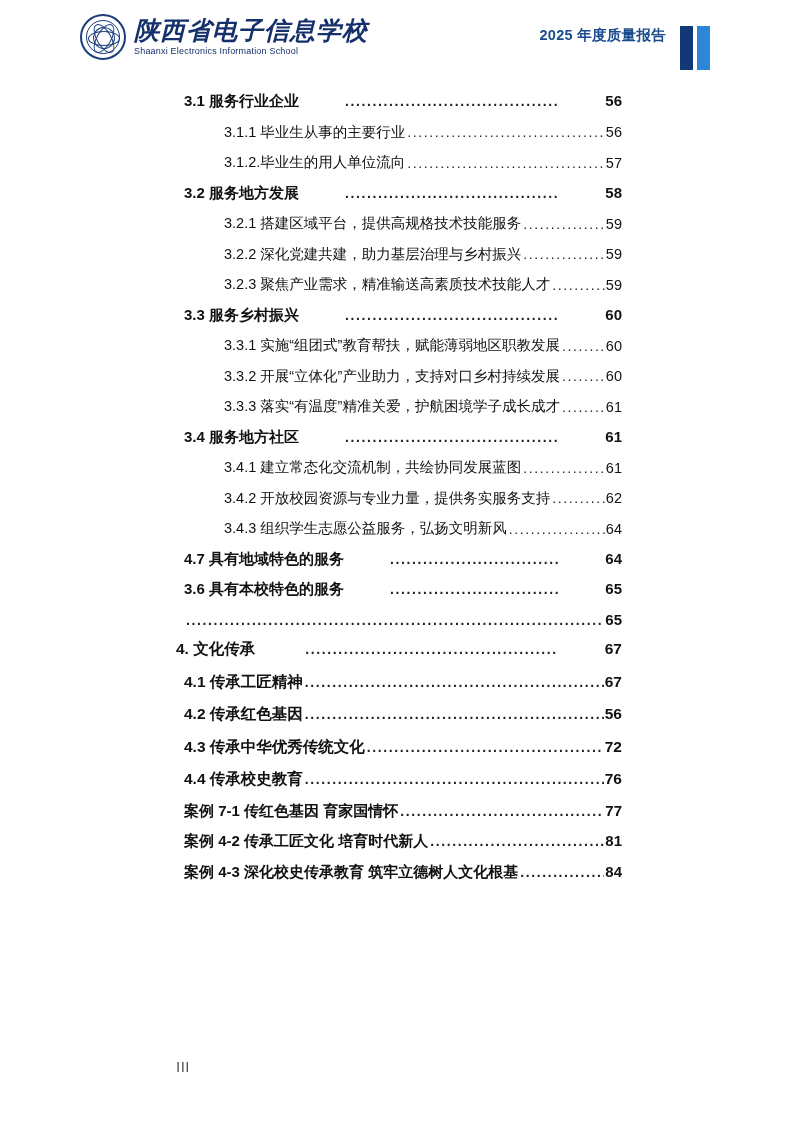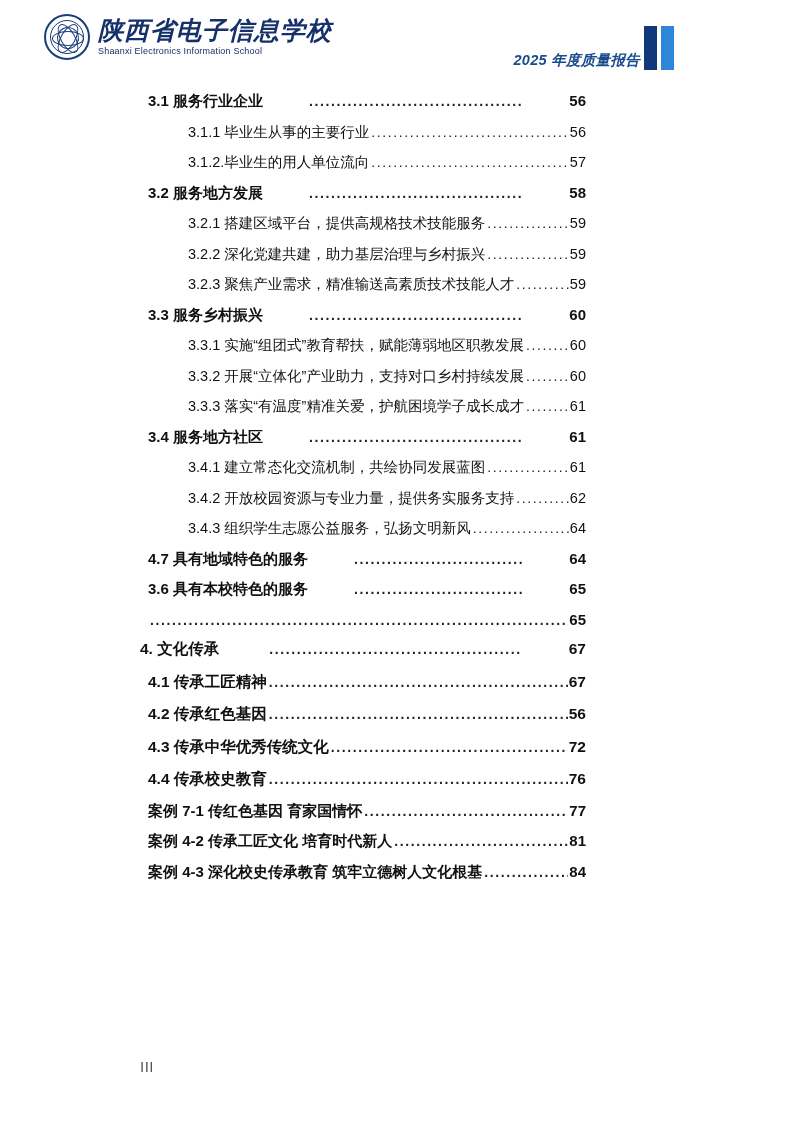--- a/index.html
+++ b/index.html
@@ -13,20 +13,21 @@
     font-family: "Liberation Sans", "DejaVu Sans", sans-serif;
     color: #1a1a1a;
     position: relative;
     overflow: hidden;
   }
   .page {
     position: relative;
     width: 704px;
     height: 1123px;
     box-sizing: border-box;
+    margin-left: 36px;
   }
 
   
   .header {
     position: relative;
     height: 78px;
     padding: 14px 30px 0 44px;
     box-sizing: border-box;
     display: flex;
     align-items: flex-start;
@@ -97,24 +98,23 @@
   }
   .logo-en {
     font-size: 9px;
     color: #15306b;
     letter-spacing: 0.2px;
     margin-top: 3px;
     white-space: nowrap;
   }
   .header-right {
     display: flex;
-    align-items: flex-end;
-    gap: 4px;
+    align-items: flex-start;
+    gap: 14px;
     padding-top: 12px;
-    font-style: italic;
   }
   .header-title {
     font-size: 14.5px;
     color: #1a4b8c;
     font-weight: bold;
     letter-spacing: 0.3px;
     white-space: nowrap;
   }
   .header-bars {
     display: flex;
@@ -161,21 +161,21 @@
   }
   .toc-row .pg {
     flex: none;
     padding-left: 1px;
   }
 
   
   .lvl1 { font-weight: bold; font-size: 15.5px; padding-left: 0px; gap: 48px; }
   .lvl1b { font-weight: bold; font-size: 15.5px; padding-left: 8px; }
   .lvl2 { font-weight: bold; font-size: 15px; padding-left: 8px; gap: 44px; }
-  .lvl3 { font-size: 14.5px; padding-left: 48px; }
+  .lvl3 { font-size: 14.5px; padding-left: 48px; align-items: center; }
   .lvl-case { font-weight: bold; font-size: 15px; padding-left: 8px; }
 
   .lvl3 .dots, .lvl3 .pg { font-weight: normal; }
 
   
   .footer {
     position: absolute;
     left: 0;
     bottom: 48px;
     width: 100%;

